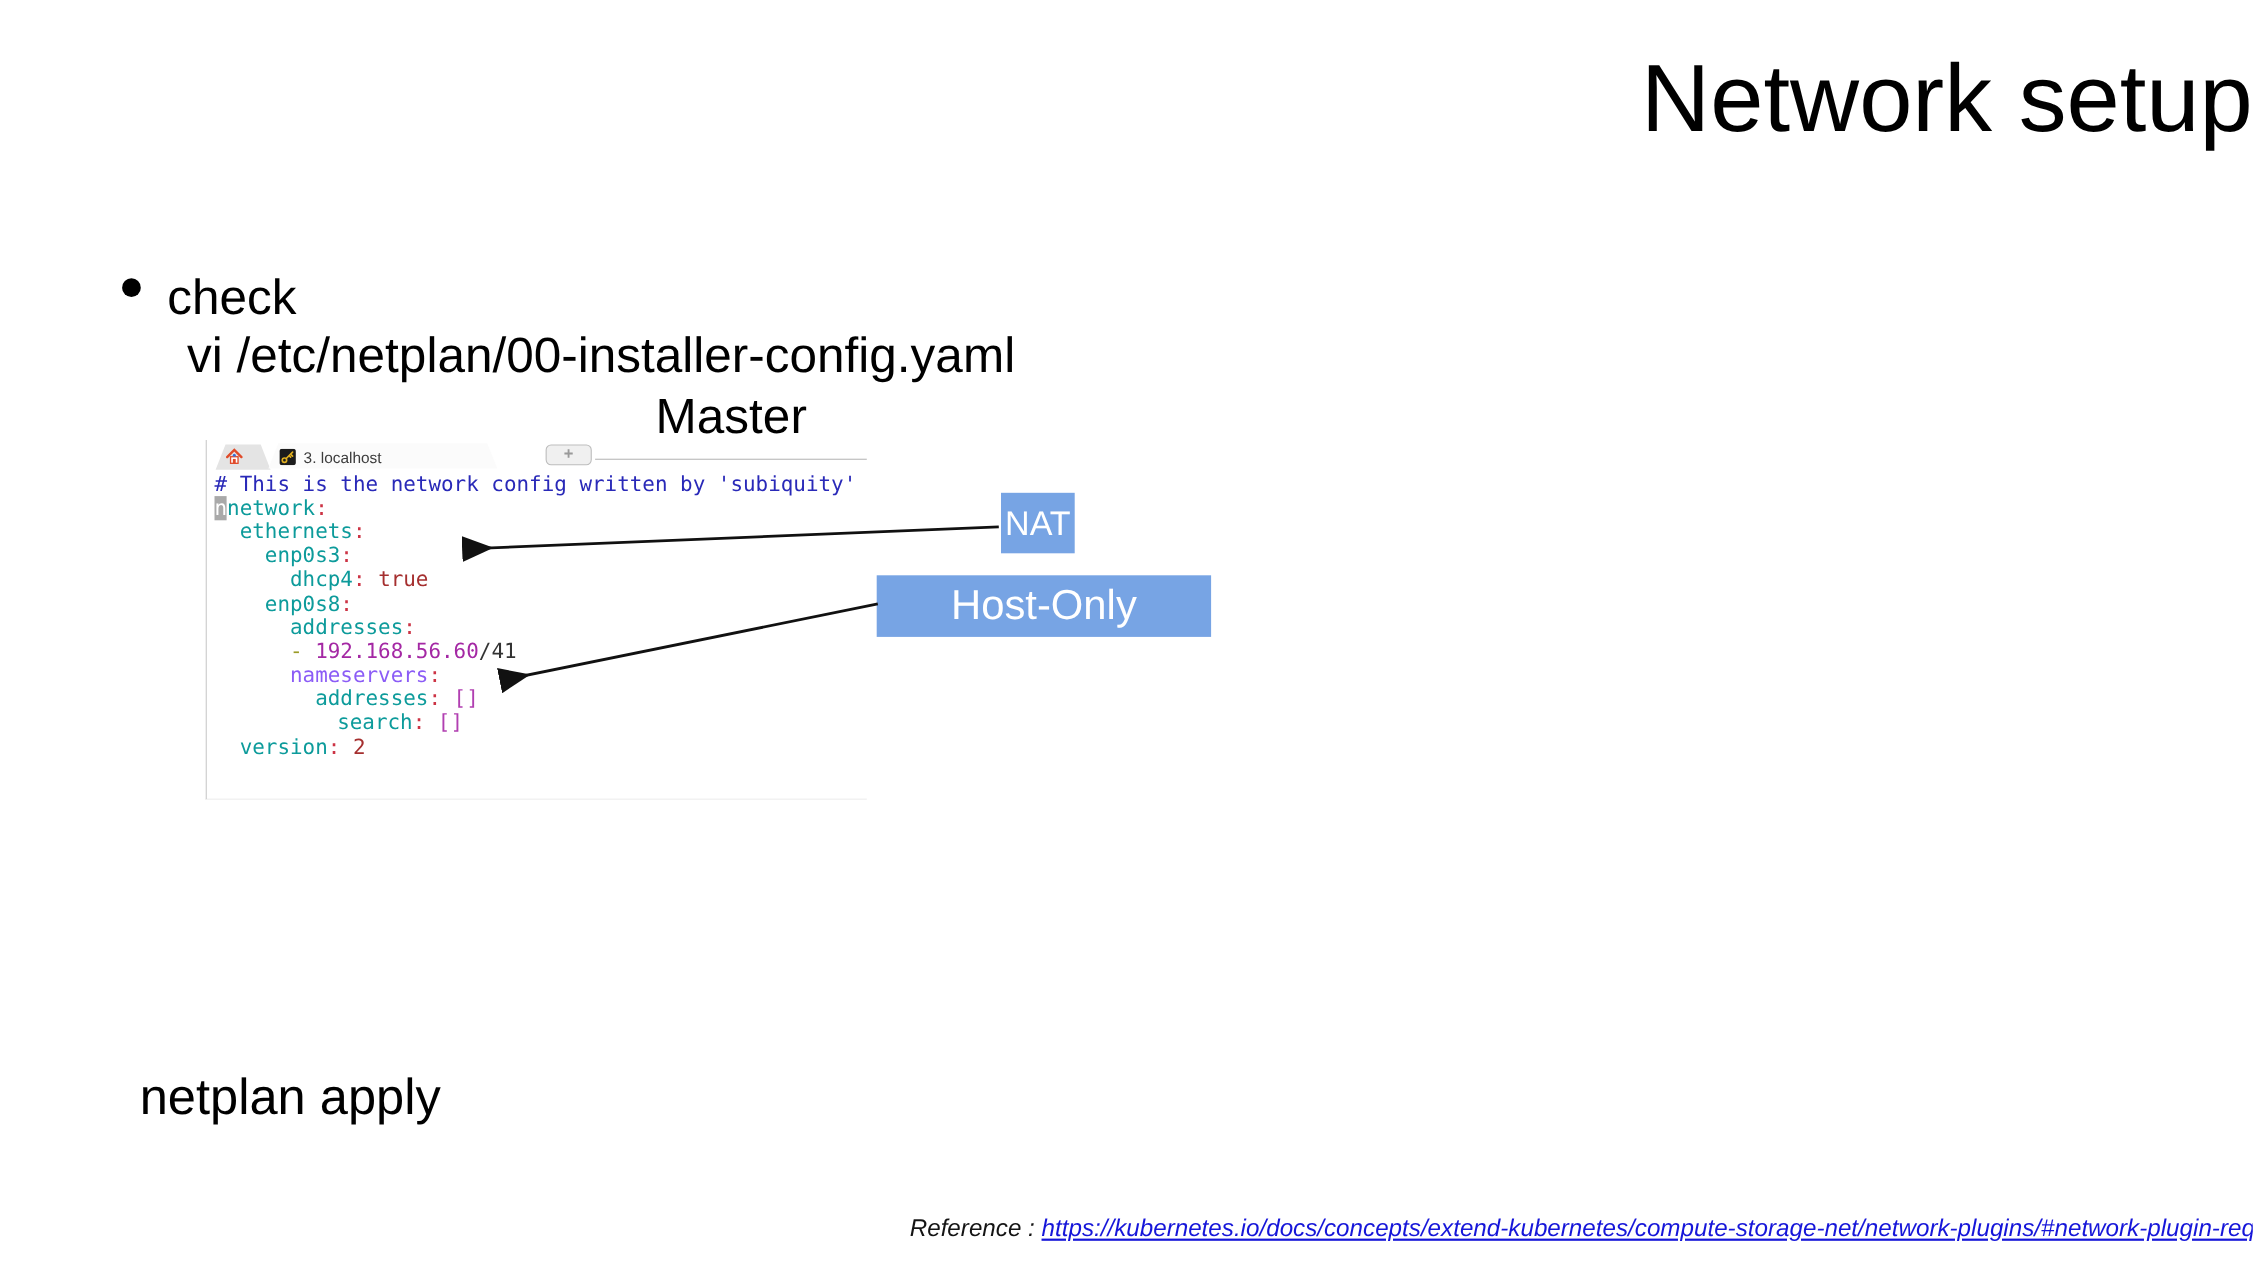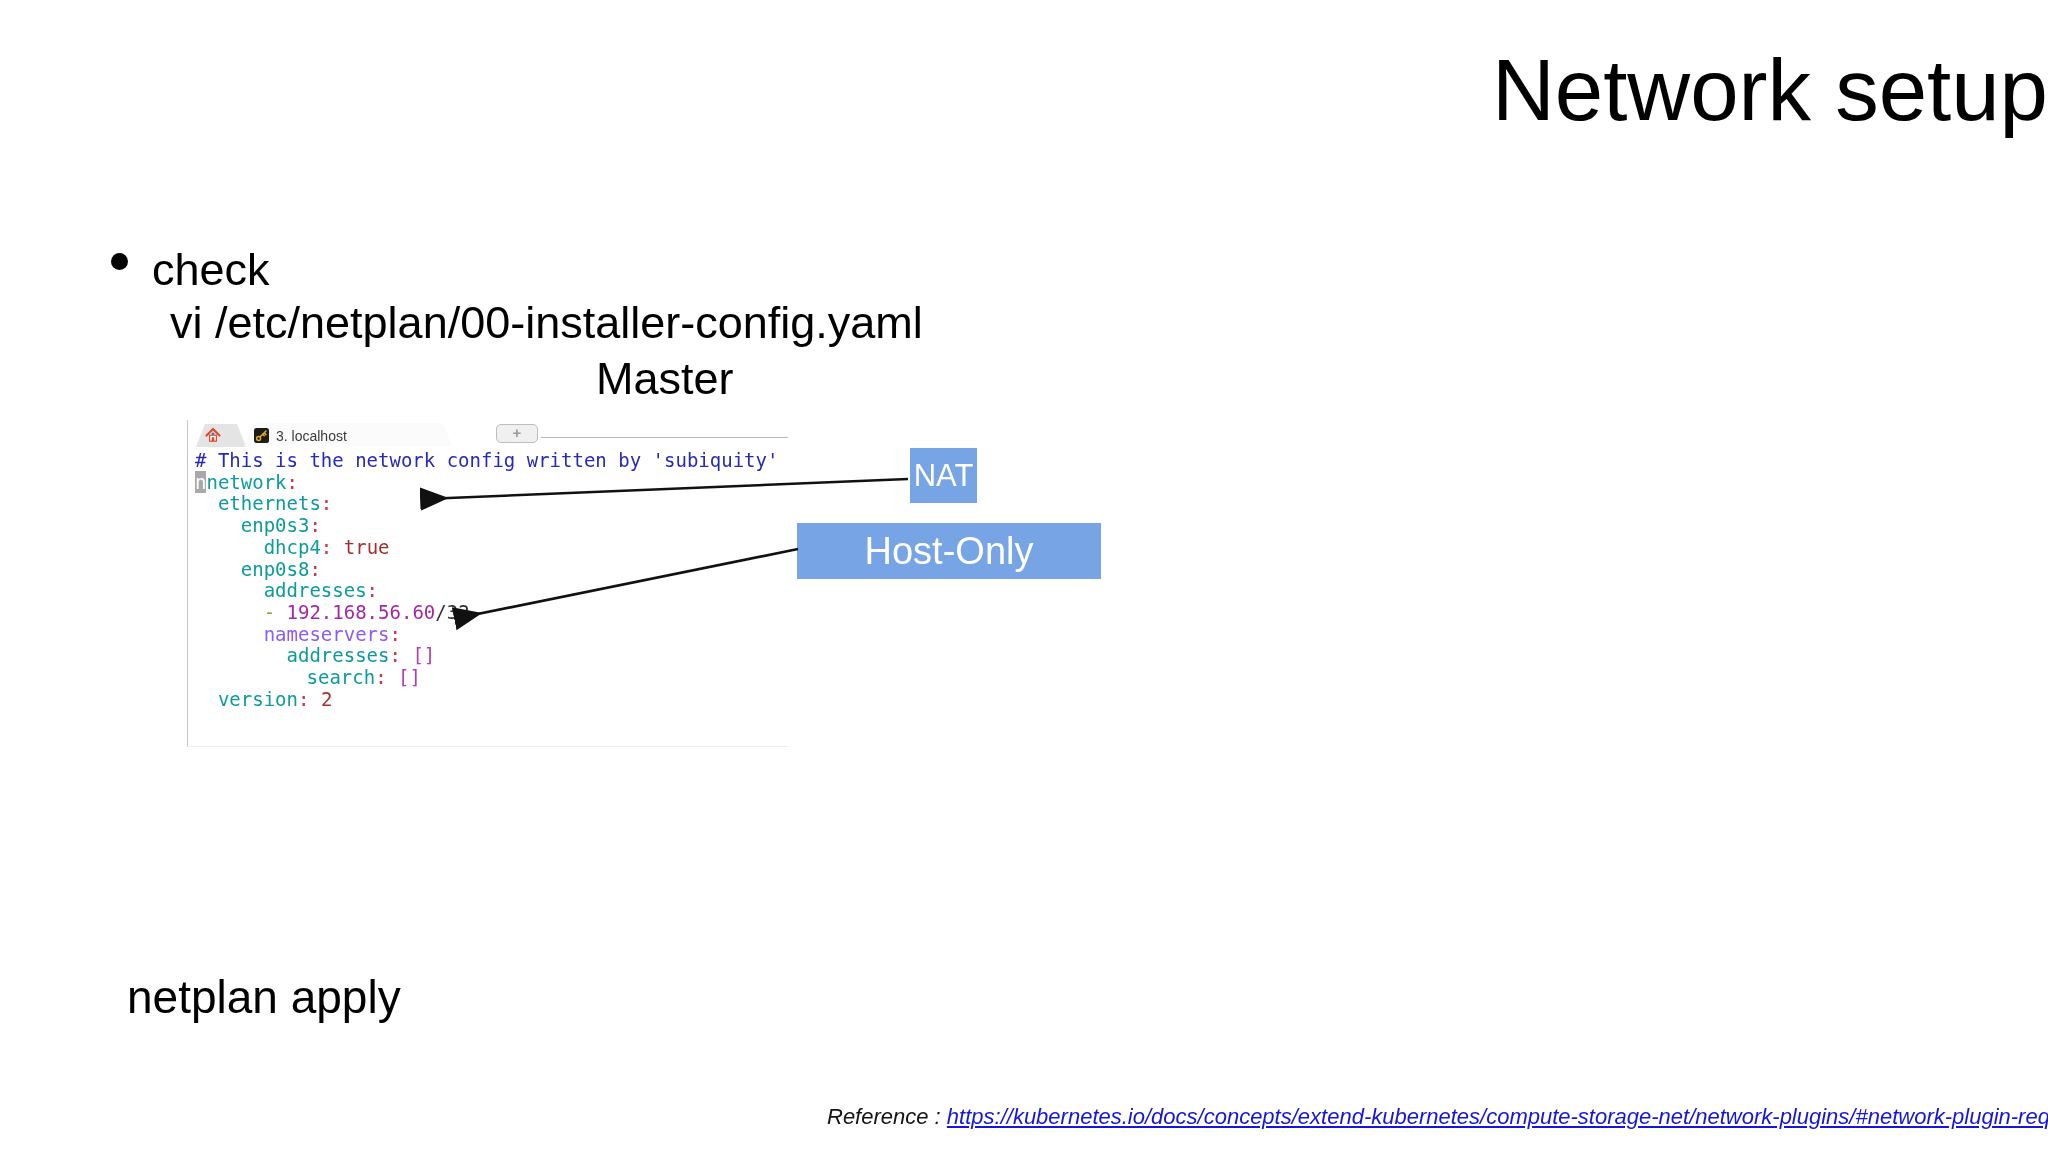--- a/index.html
+++ b/index.html
@@ -10,21 +10,21 @@
   
   .title{top:40px;left:0;width:2048px;text-align:right;font-size:87px;font-weight:400;letter-spacing:0px;}
 
   
   .bullet-dot{left:111px;top:253px;width:17px;height:17px;border-radius:50%;background:#000;}
   .check-label{left:152px;top:244px;font-size:45px;}
   .vi-command{left:170px;top:297px;font-size:45px;}
   .master-label{left:596px;top:353px;font-size:45px;}
 
   
-  .terminal{left:187px;top:420px;width:600px;height:326px;background:#ffffff;
+  .terminal{left:187px;top:400px;width:600px;height:326px;background:#ffffff;
             border-left:1px solid #c9c9c9;border-bottom:1px solid #ededed;}
   .tabbar{position:absolute;left:0;top:0;width:600px;height:27px;}
   .tab{position:absolute;height:0;border-bottom:23px solid #ececec;
        border-left:9px solid transparent;border-right:9px solid transparent;}
   .tab-home{left:8px;top:4px;width:32px;border-bottom-color:#e4e4e4;}
   .tab-active{left:56px;top:3px;width:190px;border-bottom-color:#fbfbfb;}
   .tab-inner{position:absolute;white-space:nowrap;}
   .home-icon-wrap{left:17px;top:7px;}
   .key-icon-wrap{left:66px;top:8px;}
   .tab-label{left:88px;top:8px;font-size:14px;color:#3c3c3c;font-family:"Liberation Sans",sans-serif;}
@@ -87,21 +87,21 @@
     <div class="abs tabline"></div>
   </div>
   <div class="code">
       <div class="code-line"><span style="color: rgb(41, 41, 184);"># This is the network config written by 'subiquity'</span></div>
       <div class="code-line"><span style="background: rgb(169, 169, 169); color: rgb(255, 255, 255);">n</span><span style="color: rgb(13, 155, 155);">network</span><span style="color: rgb(204, 51, 68);">:</span></div>
       <div class="code-line"><span style="color: rgb(51, 51, 51);">  </span><span style="color: rgb(13, 155, 155);">ethernets</span><span style="color: rgb(204, 51, 68);">:</span></div>
       <div class="code-line"><span style="color: rgb(51, 51, 51);">    </span><span style="color: rgb(13, 155, 155);">enp0s3</span><span style="color: rgb(204, 51, 68);">:</span></div>
       <div class="code-line"><span style="color: rgb(51, 51, 51);">      </span><span style="color: rgb(13, 155, 155);">dhcp4</span><span style="color: rgb(204, 51, 68);">:</span><span style="color: rgb(51, 51, 51);"> </span><span style="color: rgb(165, 47, 47);">true</span></div>
       <div class="code-line"><span style="color: rgb(51, 51, 51);">    </span><span style="color: rgb(13, 155, 155);">enp0s8</span><span style="color: rgb(204, 51, 68);">:</span></div>
       <div class="code-line"><span style="color: rgb(51, 51, 51);">      </span><span style="color: rgb(13, 155, 155);">addresses</span><span style="color: rgb(204, 51, 68);">:</span></div>
-      <div class="code-line"><span style="color: rgb(51, 51, 51);">      </span><span style="color: rgb(155, 155, 38);">-</span><span style="color: rgb(51, 51, 51);"> </span><span style="color: rgb(164, 40, 164);">192.168.56.60</span><span style="color: rgb(51, 51, 51);">/32</span></div>
+      <div class="code-line"><span style="color: rgb(51, 51, 51);">      </span><span style="color: rgb(155, 155, 38);">-</span><span style="color: rgb(51, 51, 51);"> </span><span style="color: rgb(164, 40, 164);">192.168.56.60</span><span style="color: rgb(51, 51, 51);">/41</span></div>
       <div class="code-line"><span style="color: rgb(51, 51, 51);">      </span><span style="color: #8b5cf6;">nameservers</span><span style="color: rgb(204, 51, 68);">:</span></div>
       <div class="code-line"><span style="color: rgb(51, 51, 51);">        </span><span style="color: rgb(13, 155, 155);">addresses</span><span style="color: rgb(204, 51, 68);">:</span><span style="color: rgb(51, 51, 51);"> </span><span style="color: rgb(177, 63, 177);">[]</span></div>
       <div class="code-line"><span style="color: rgb(51, 51, 51);">        </span><span style="color: rgb(13, 155, 155); margin-left: 20px;">search</span><span style="color: rgb(204, 51, 68);">:</span><span style="color: rgb(51, 51, 51);"> </span><span style="color: rgb(177, 63, 177);">[]</span></div>
       <div class="code-line"><span style="color: rgb(51, 51, 51);">  </span><span style="color: rgb(13, 155, 155);">version</span><span style="color: rgb(204, 51, 68);">:</span><span style="color: rgb(51, 51, 51);"> </span><span style="color: rgb(165, 47, 47);">2</span></div>
     </div>
 </div>
 
 <div class="abs callout nat-label" style="background: rgb(119, 164, 228);">NAT</div>
 <div class="abs callout hostonly-label" style="background: rgb(119, 164, 228);">Host-Only Adapter</div>
 

